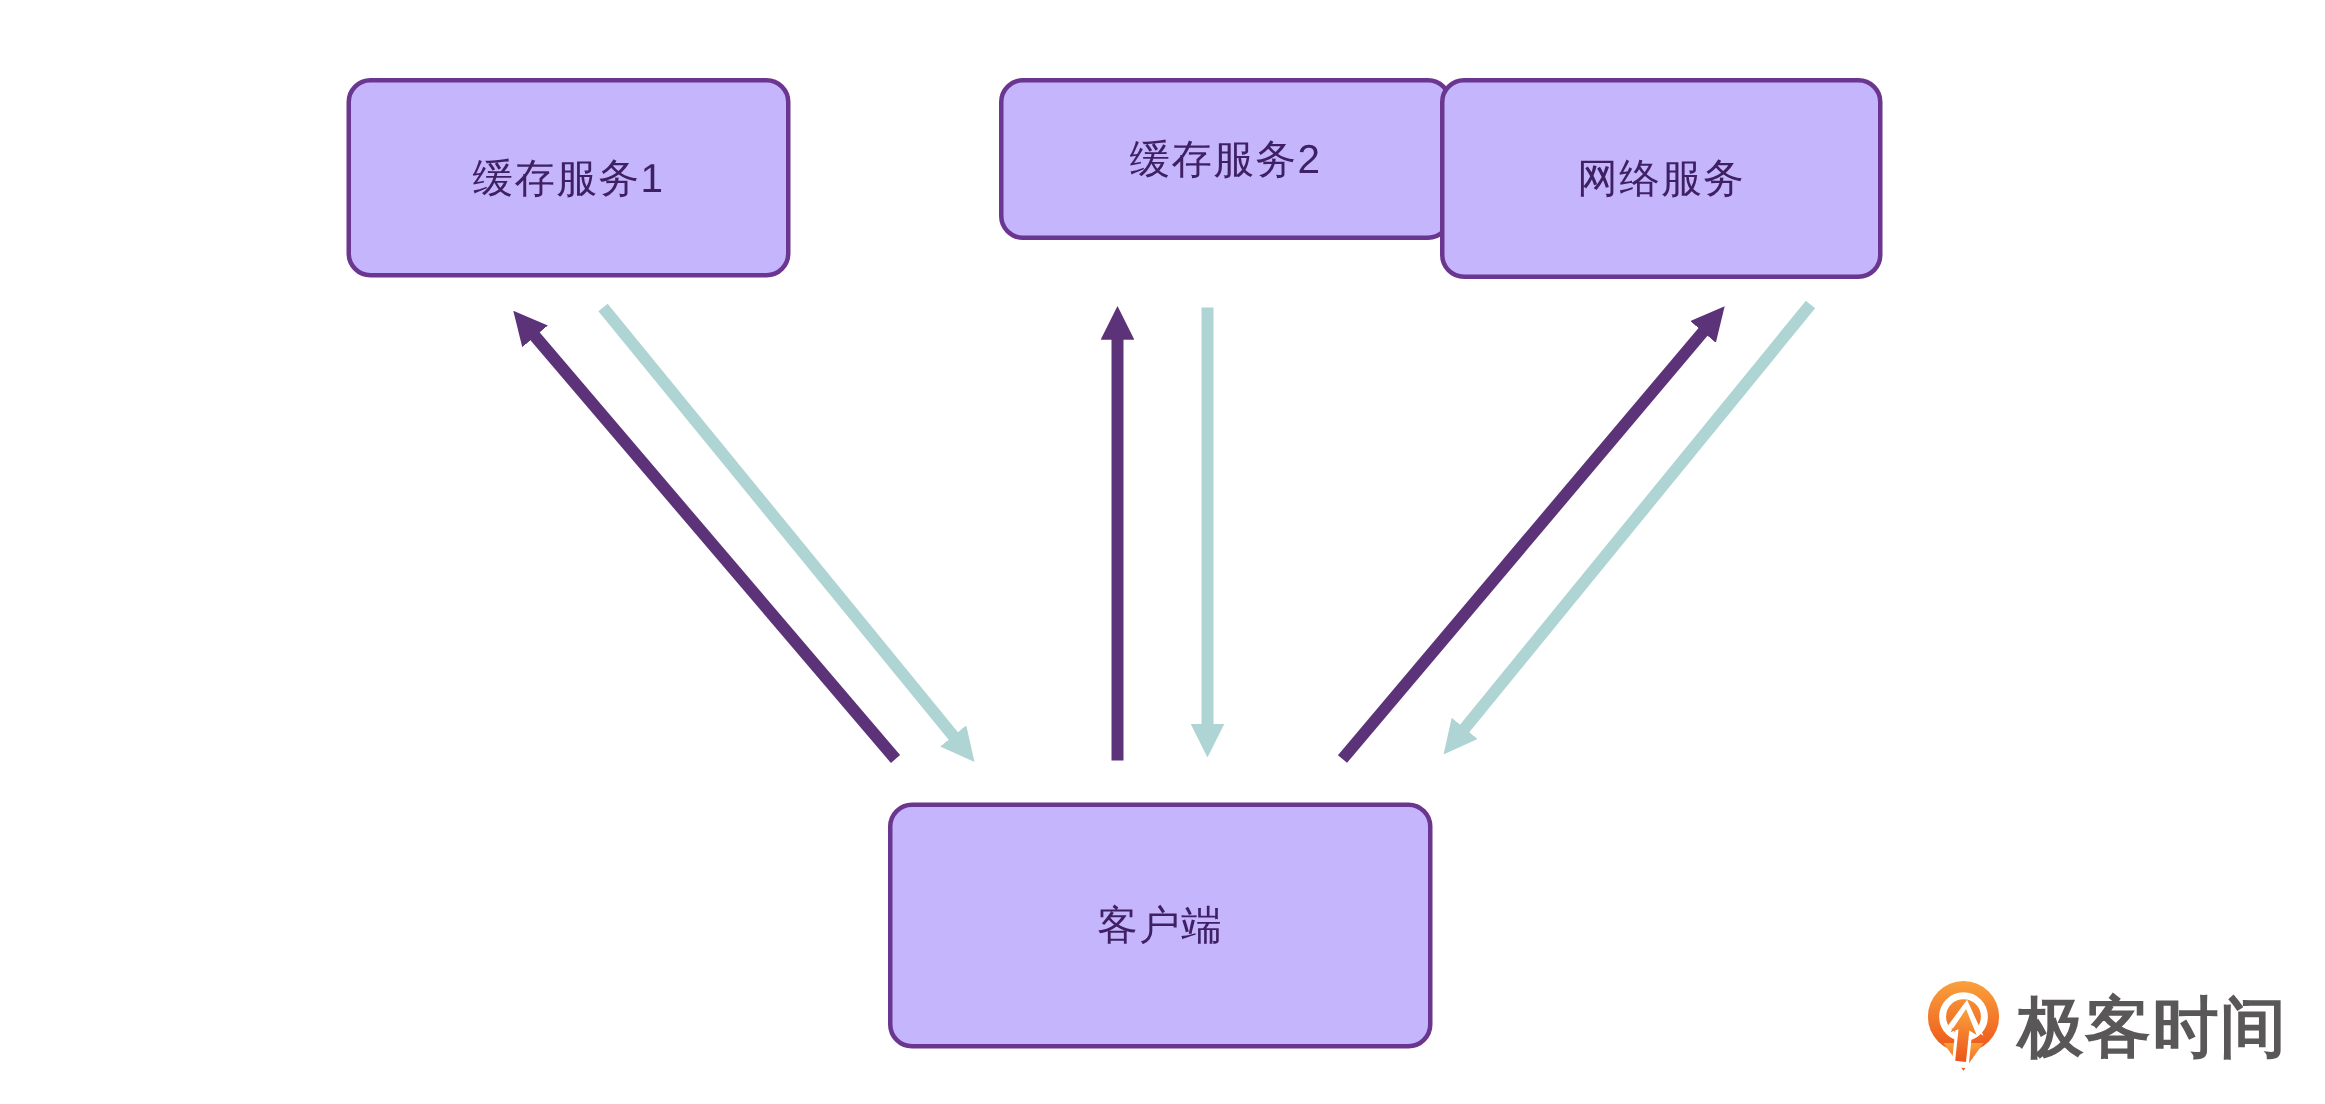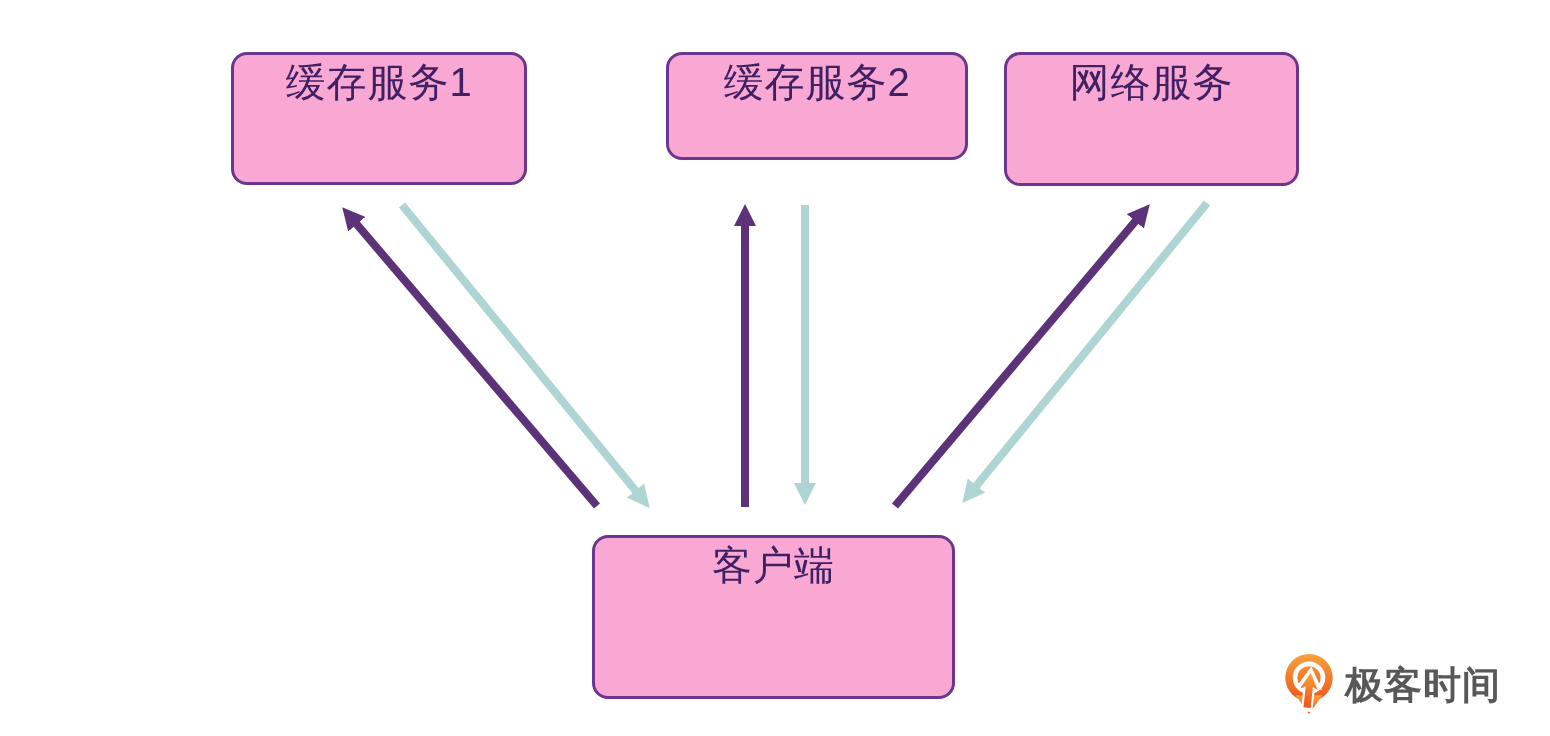--- a/index.html
+++ b/index.html
@@ -16,49 +16,49 @@
   }
   .connector-layer {
     position: absolute;
     left: 0; top: 0;
     width: 1550px;
     height: 736px;
   }
   .node {
     position: absolute;
     box-sizing: border-box;
-    background: #f9a8d4;
+    background: #c4b5fd;
     border: 3px solid #6B3690;
     border-radius: 16px;
     display: flex;
-    align-items: flex-start;
+    align-items: center;
     justify-content: center;
     color: #3F2163;
-    font-size: 40px;
+    font-size: 27px;
     font-weight: 400;
     letter-spacing: 1px;
     white-space: nowrap;
   }
   .node-cache1  { left: 231px;  top: 52px;  width: 296px; height: 133px; }
   .node-cache2  { left: 622px;  top: 52px;  width: 302px; height: 108px; margin-left: 44px; }
-  .node-network { left: 1004px; top: 52px;  width: 295px; height: 134px; }
+  .node-network { left: 960px; top: 52px;  width: 295px; height: 134px; }
   .node-client  { left: 592px;  top: 535px; width: 363px; height: 164px; }
   .brand {
     position: absolute;
     left: 1283px;
     top: 650px;
     height: 70px;
     display: flex;
     align-items: center;
     gap: 10px;
   }
   .brand-mark { width: 52px; height: 64px; display: block; }
   .brand-text {
     color: #595757;
-    font-size: 38px;
+    font-size: 44px;
     font-weight: 700;
     letter-spacing: 1px;
     white-space: nowrap;
   }
 </style>
 </head>
 <body>
 
 <div class="canvas">
 

